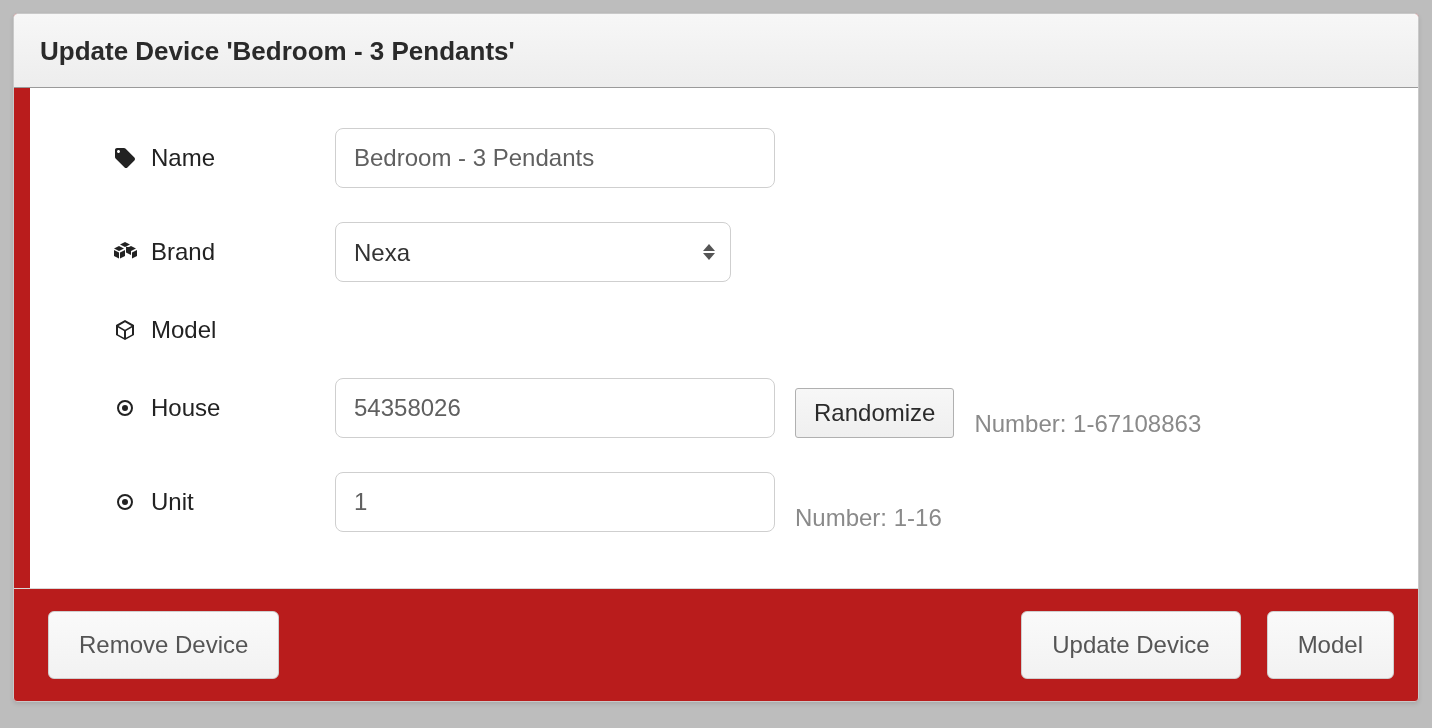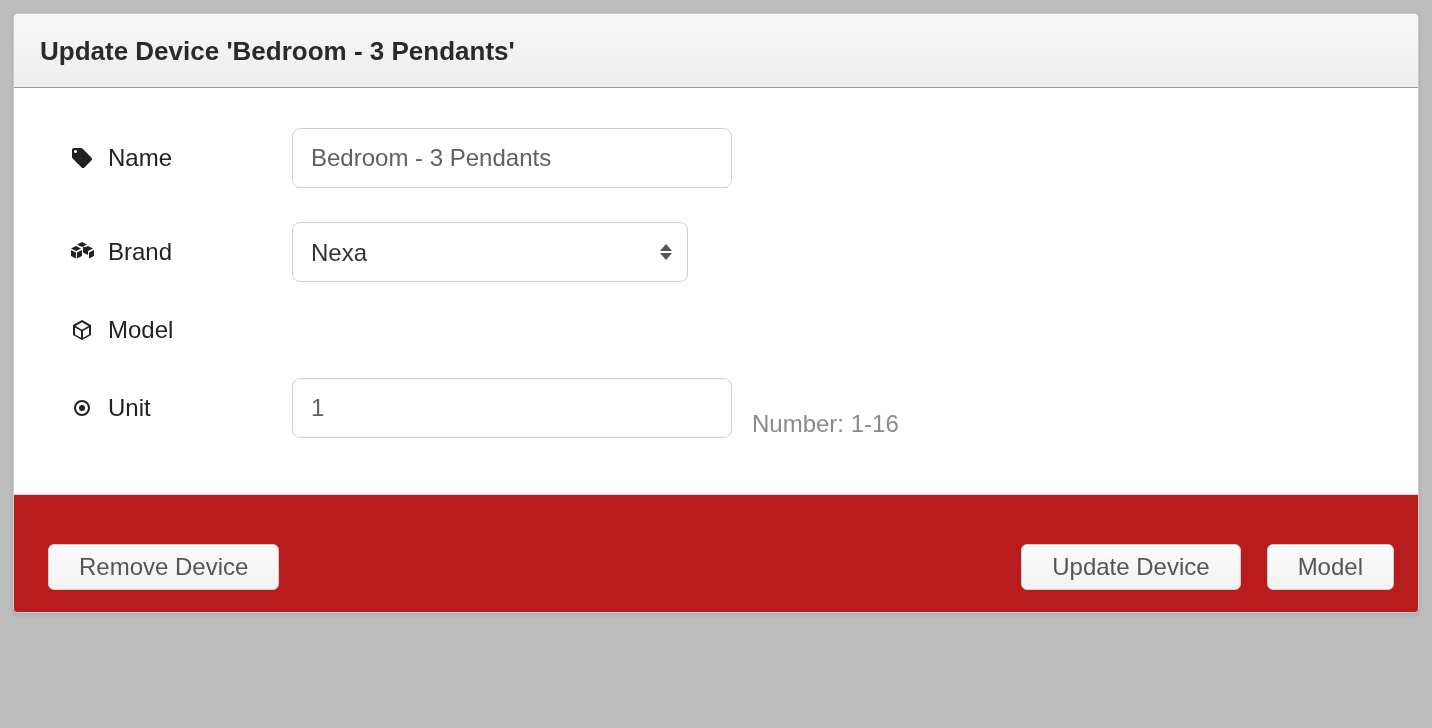--- a/index.html
+++ b/index.html
@@ -30,21 +30,22 @@
     padding: 22px 26px 20px 26px;
   }
   .dialog-title {
     font-size: 26px;
     font-weight: 700;
     color: #2a2a2a;
     margin: 0;
   }
   .dialog-body {
     background: #ffffff;
-    padding: 40px 50px 56px 56px;
+    padding: 40px 50px 56px 83px;
+    margin-left: 16px;
   }
   .form-row {
     display: flex;
     align-items: center;
     margin-bottom: 34px;
   }
   .form-row:last-child { margin-bottom: 0; }
   .label-col {
     display: flex;
     align-items: center;
@@ -139,30 +140,29 @@
     padding: 22px 24px 22px 34px;
     display: flex;
     align-items: center;
     justify-content: space-between;
   }
   .footer-right {
     display: flex;
     gap: 26px;
   }
   .btn {
-    height: 46px;
+    height: 68px;
     padding: 0 30px;
     font-size: 24px;
     font-family: inherit;
     color: #555;
     background: linear-gradient(to bottom,#fafafa,#f2f2f2);
     border: 1px solid #cfcfcf;
     border-radius: 6px;
     cursor: pointer;
-    margin-top: 27px;
   }
 </style>
 </head>
 <body>
 
 <div class="dialog">
 
   <div class="dialog-header">
     <h1 class="dialog-title">Update Device 'Bedroom - 3 Pendants'</h1>
   </div>
@@ -203,20 +203,33 @@
 
     <div class="form-row">
       <div class="label-col">
         <svg viewBox="0 0 24 24">
           <path d="M12 2L3 7v10l9 5 9-5V7l-9-5zm0 2.3L18.5 8 12 11.7 5.5 8 12 4.3zM5 9.6l6 3.5v6.6l-6-3.3V9.6zm8 10.1v-6.6l6-3.5v6.8l-6 3.3z"></path>
         </svg>
         <span>Model</span>
       </div>
     </div>
 
+    <div class="form-row">
+      <div class="label-col">
+        <svg viewBox="0 0 24 24">
+          <path d="M12 4a8 8 0 1 0 0 16 8 8 0 0 0 0-16zm0 2a6 6 0 1 1 0 12 6 6 0 0 1 0-12zm0 3a3 3 0 1 0 0 6 3 3 0 0 0 0-6z"></path>
+        </svg>
+        <span>House</span>
+      </div>
+      <div class="input-col">
+        <input type="text" class="text-input" value="54358026" style="">
+        <button class="btn-randomize">Randomize</button>
+        <span class="hint-text">Number: 1-67108863</span>
+      </div>
+    </div>
 
     <div class="form-row">
       <div class="label-col">
         <svg viewBox="0 0 24 24">
           <path d="M12 4a8 8 0 1 0 0 16 8 8 0 0 0 0-16zm0 2a6 6 0 1 1 0 12 6 6 0 0 1 0-12zm0 3a3 3 0 1 0 0 6 3 3 0 0 0 0-6z"></path>
         </svg>
         <span>Unit</span>
       </div>
       <div class="input-col">
         <input type="text" class="text-input" value="1" style="">

